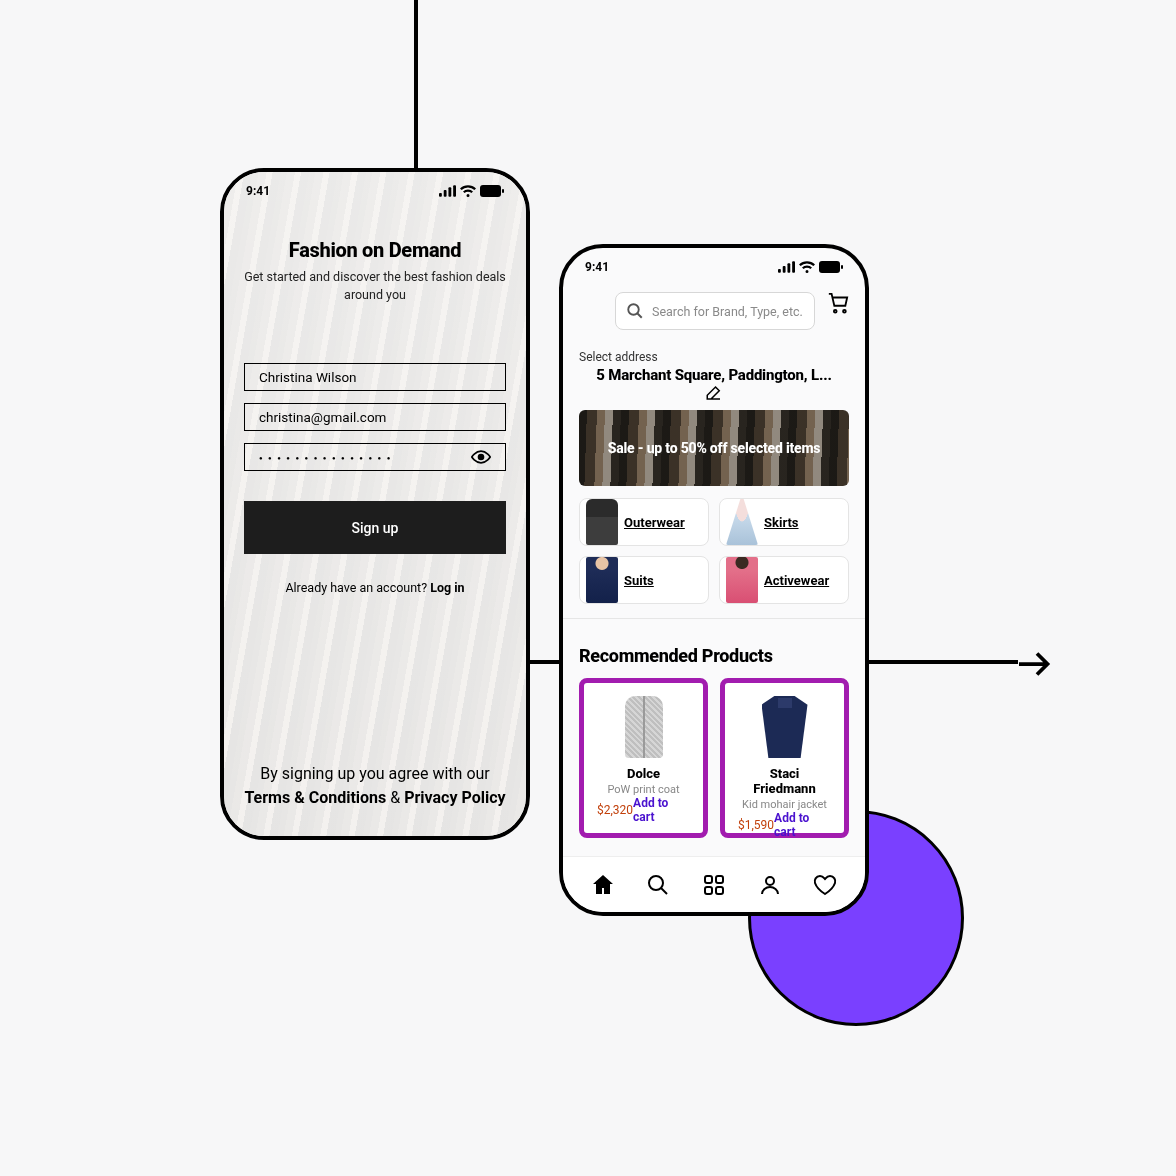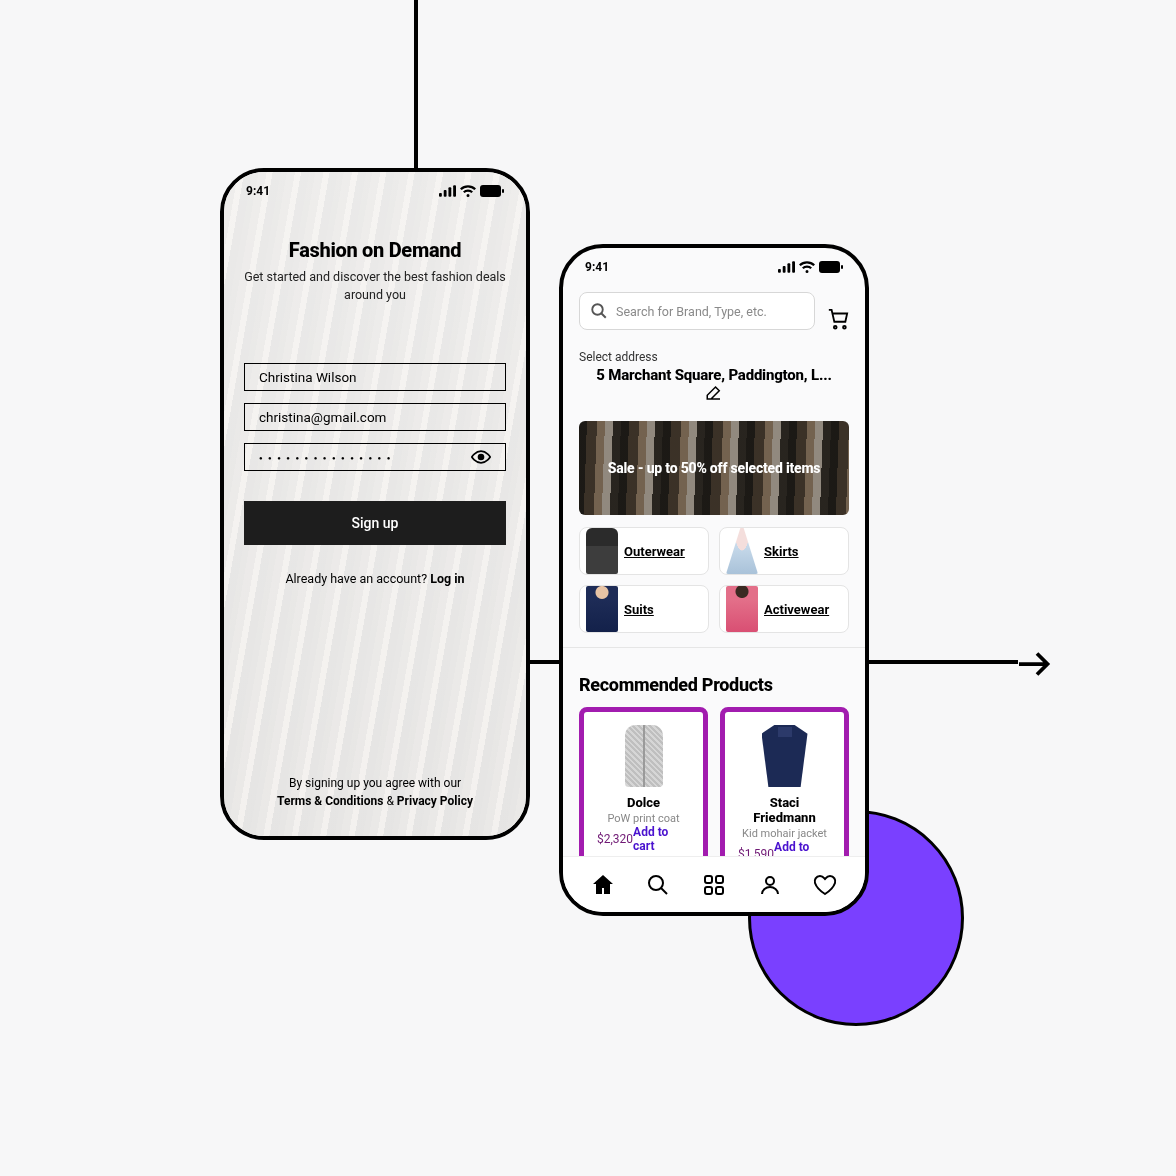--- a/index.html
+++ b/index.html
@@ -123,56 +123,57 @@
     padding: 0 14px;
     margin-top: 12px;
     display: flex;
     align-items: center;
     justify-content: space-between;
   }
   .fields { margin-top: 60px; }
   .dots { letter-spacing: 2px; font-weight: 900; font-size: 6px; }
   .signup-btn {
     margin-top: 30px;
-    height: 44px;
+    height: 53px;
     background: #1d1d1d;
     color: #fff;
     display: flex;
     align-items: center;
     justify-content: center;
     font-size: 14px;
     font-weight: 500;
   }
   .login-row {
     text-align: center;
     font-size: 12.5px;
     margin-top: 26px;
   }
   .login-row b { font-weight: 700; }
   .legal {
     position: absolute;
     bottom: 26px;
     left: 0;
     right: 0;
     text-align: center;
-    font-size: 12px;
+    font-size: 16px;
     line-height: 1.5;
     z-index: 2;
   }
   .legal b { font-weight: 700; }
 
   
   .home-inner {
     padding: 0 16px;
   }
   .search-row {
     display: flex;
-    align-items: flex-end;
+    align-items: flex-start;
     gap: 12px;
     margin-top: 6px;
+    margin-left: 36px;
   }
   .search-box {
     flex: 1;
     border: 1px solid #d7d7d7;
     border-radius: 8px;
     height: 38px;
     display: flex;
     align-items: center;
     padding: 0 10px;
     gap: 8px;
@@ -197,22 +198,22 @@
     font-size: 15px;
     font-weight: 800;
     white-space: nowrap;
     overflow: hidden;
     text-overflow: ellipsis;
     max-width: 244px;
     letter-spacing: -0.2px;
   }
 
   .banner {
-    margin-top: 19px;
-    height: 94px;
+    margin-top: 8px;
+    height: 76px;
     border-radius: 6px;
     display: flex;
     align-items: center;
     justify-content: center;
     position: relative;
     overflow: hidden;
     background:
       linear-gradient(rgba(0,0,0,0.35), rgba(0,0,0,0.35)),
       repeating-linear-gradient(92deg,
         #2b2721 0 8px,
@@ -314,21 +315,21 @@
     background: linear-gradient(to right,transparent 35%,#2c3a6a 35% 65%,transparent 65%);
   }
   .prod-brand { text-align: center; font-weight: 800; font-size: 13px; margin-top: 8px; }
   .prod-name  { text-align: center; font-size: 11px; color: #888; margin-top: 2px; }
   .prod-foot {
     margin-top: auto;
     display: flex;
     align-items: center;
     justify-content: space-between;
   }
-  .price { font-size: 12px; color: #701a75; }
+  .price { font-size: 12px; color: #c2410c; }
   .add-cart { font-size: 12px; color: #4a12cf; font-weight: 700; }
 
   
   .bottom-nav {
     position: absolute;
     bottom: 0;
     left: 0;
     right: 0;
     height: 56px;
     background: #fff;

